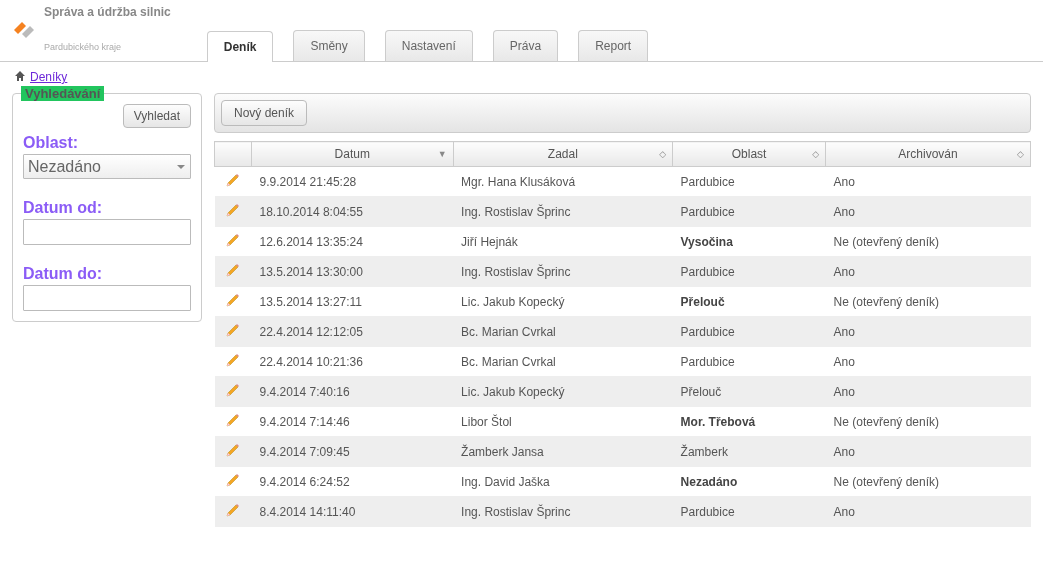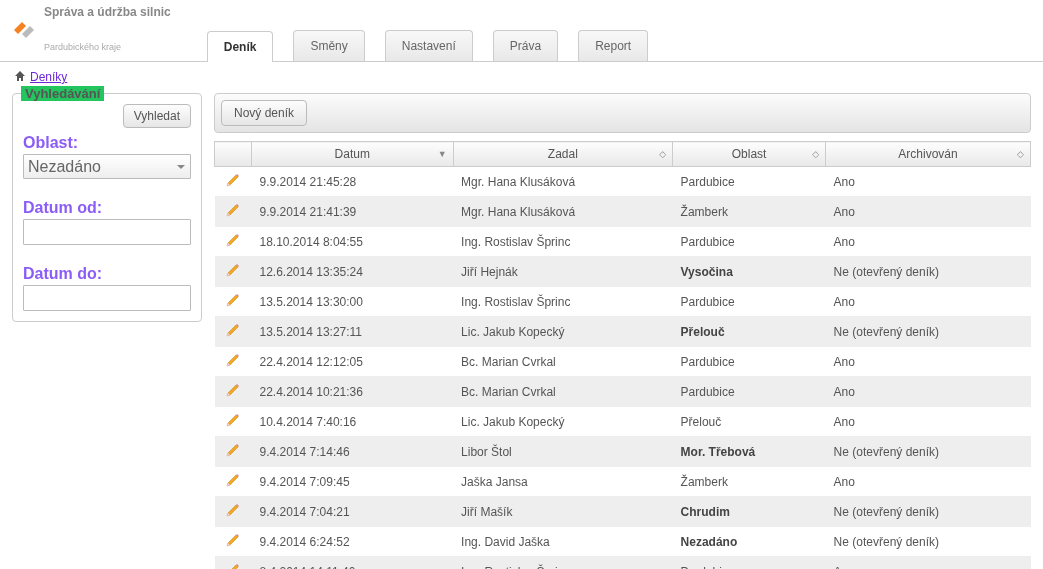--- a/index.html
+++ b/index.html
@@ -235,31 +235,20 @@
             <td>Mgr. Hana Klusáková</td>
             <td>Pardubice</td>
             <td>Ano</td>
           </tr>
           <tr>
             <td class="edit-cell"><span class="pencil"><svg width="16" height="16" viewBox="0 0 16 16">
                   <path d="M2 14 L3 11 L11 3 L13 5 L5 13 Z" fill="#f5a623" stroke="#b8860b" stroke-width="0.5"></path>
                   <path d="M11 3 L13 5 L14 4 L12 2 Z" fill="#d88"></path>
                   <path d="M2 14 L3 11 L5 13 Z" fill="#fce"></path>
                 </svg></span></td>
-            <td>9.9.2014 21:41:39</td>
-            <td>Mgr. Hana Klusáková</td>
-            <td>Žamberk</td>
-            <td>Ano</td>
-          </tr>
-          <tr>
-            <td class="edit-cell"><span class="pencil"><svg width="16" height="16" viewBox="0 0 16 16">
-                  <path d="M2 14 L3 11 L11 3 L13 5 L5 13 Z" fill="#f5a623" stroke="#b8860b" stroke-width="0.5"></path>
-                  <path d="M11 3 L13 5 L14 4 L12 2 Z" fill="#d88"></path>
-                  <path d="M2 14 L3 11 L5 13 Z" fill="#fce"></path>
-                </svg></span></td>
             <td>18.10.2014 8:04:55</td>
             <td>Ing. Rostislav Šprinc</td>
             <td>Pardubice</td>
             <td>Ano</td>
           </tr>
           <tr>
             <td class="edit-cell"><span class="pencil"><svg width="16" height="16" viewBox="0 0 16 16">
                   <path d="M2 14 L3 11 L11 3 L13 5 L5 13 Z" fill="#f5a623" stroke="#b8860b" stroke-width="0.5"></path>
                   <path d="M11 3 L13 5 L14 4 L12 2 Z" fill="#d88"></path>
                   <path d="M2 14 L3 11 L5 13 Z" fill="#fce"></path>
@@ -312,21 +301,21 @@
             <td>Bc. Marian Cvrkal</td>
             <td>Pardubice</td>
             <td>Ano</td>
           </tr>
           <tr>
             <td class="edit-cell"><span class="pencil"><svg width="16" height="16" viewBox="0 0 16 16">
                   <path d="M2 14 L3 11 L11 3 L13 5 L5 13 Z" fill="#f5a623" stroke="#b8860b" stroke-width="0.5"></path>
                   <path d="M11 3 L13 5 L14 4 L12 2 Z" fill="#d88"></path>
                   <path d="M2 14 L3 11 L5 13 Z" fill="#fce"></path>
                 </svg></span></td>
-            <td>10.4.2014 7:40:16</td>
+            <td>9.4.2014 7:40:16</td>
             <td>Lic. Jakub Kopecký</td>
             <td>Přelouč</td>
             <td>Ano</td>
           </tr>
           <tr>
             <td class="edit-cell"><span class="pencil"><svg width="16" height="16" viewBox="0 0 16 16">
                   <path d="M2 14 L3 11 L11 3 L13 5 L5 13 Z" fill="#f5a623" stroke="#b8860b" stroke-width="0.5"></path>
                   <path d="M11 3 L13 5 L14 4 L12 2 Z" fill="#d88"></path>
                   <path d="M2 14 L3 11 L5 13 Z" fill="#fce"></path>
                 </svg></span></td>
@@ -335,34 +324,23 @@
             <td class="bold">Mor. Třebová</td>
             <td>Ne (otevřený deník)</td>
           </tr>
           <tr>
             <td class="edit-cell"><span class="pencil"><svg width="16" height="16" viewBox="0 0 16 16">
                   <path d="M2 14 L3 11 L11 3 L13 5 L5 13 Z" fill="#f5a623" stroke="#b8860b" stroke-width="0.5"></path>
                   <path d="M11 3 L13 5 L14 4 L12 2 Z" fill="#d88"></path>
                   <path d="M2 14 L3 11 L5 13 Z" fill="#fce"></path>
                 </svg></span></td>
             <td>9.4.2014 7:09:45</td>
-            <td>Jaška Jansa</td>
+            <td>Žamberk Jansa</td>
             <td>Žamberk</td>
             <td>Ano</td>
-          </tr>
-          <tr>
-            <td class="edit-cell"><span class="pencil"><svg width="16" height="16" viewBox="0 0 16 16">
-                  <path d="M2 14 L3 11 L11 3 L13 5 L5 13 Z" fill="#f5a623" stroke="#b8860b" stroke-width="0.5"></path>
-                  <path d="M11 3 L13 5 L14 4 L12 2 Z" fill="#d88"></path>
-                  <path d="M2 14 L3 11 L5 13 Z" fill="#fce"></path>
-                </svg></span></td>
-            <td>9.4.2014 7:04:21</td>
-            <td>Jiří Mašík</td>
-            <td class="bold">Chrudim</td>
-            <td>Ne (otevřený deník)</td>
           </tr>
           <tr>
             <td class="edit-cell"><span class="pencil"><svg width="16" height="16" viewBox="0 0 16 16">
                   <path d="M2 14 L3 11 L11 3 L13 5 L5 13 Z" fill="#f5a623" stroke="#b8860b" stroke-width="0.5"></path>
                   <path d="M11 3 L13 5 L14 4 L12 2 Z" fill="#d88"></path>
                   <path d="M2 14 L3 11 L5 13 Z" fill="#fce"></path>
                 </svg></span></td>
             <td>9.4.2014 6:24:52</td>
             <td>Ing. David Jaška</td>
             <td class="bold">Nezadáno</td>

